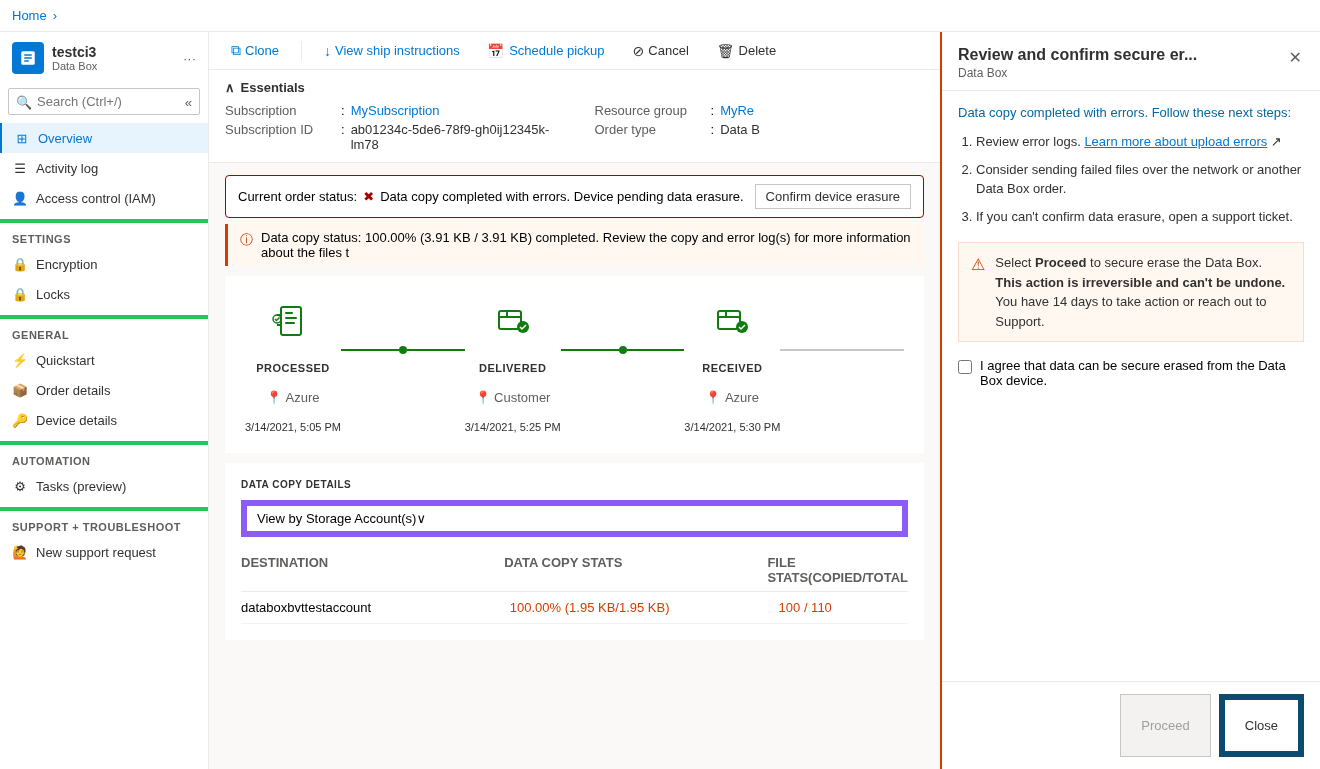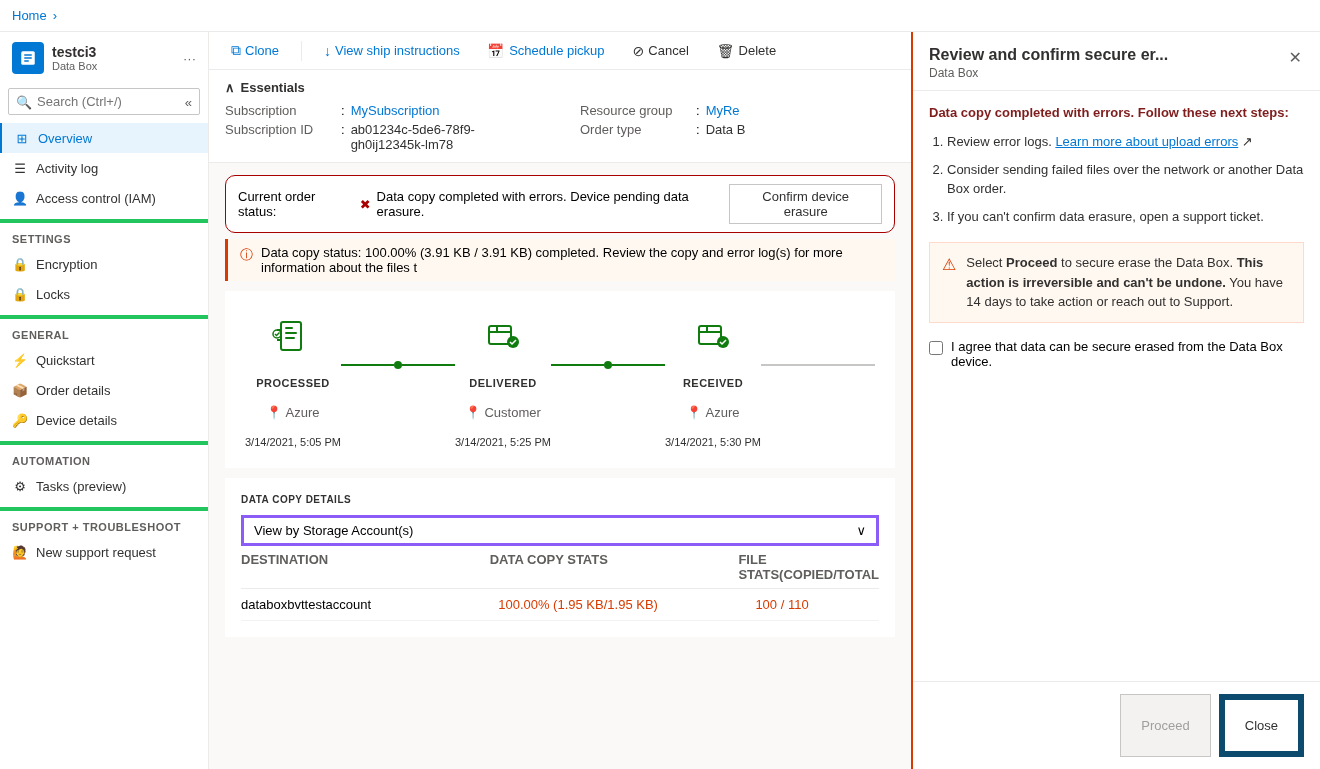--- a/index.html
+++ b/index.html
@@ -40,21 +40,21 @@
     
     .essentials { background: #fff; padding: 10px 16px; border-bottom: 1px solid #edebe9; }
     .essentials-header { display: flex; align-items: center; gap: 6px; font-size: 13px; font-weight: 600; color: #323130; margin-bottom: 8px; cursor: pointer; }
     .essentials-grid { display: grid; grid-template-columns: 1fr 1fr; gap: 4px 40px; }
     .essentials-row { display: flex; gap: 6px; align-items: baseline; }
     .essentials-label { color: #605e5c; min-width: 110px; }
     .essentials-value { color: #0078d4; }
     .essentials-value.plain { color: #323130; }
 
     
-    .status-bar { margin: 12px 16px 6px; padding: 8px 12px; border: 1px solid #a80000; border-radius: 10px; display: flex; align-items: center; justify-content: space-between; background: #fff; }
+    .status-bar { margin: 12px 16px 6px; padding: 8px 12px; border: 1px solid #a80000; border-radius: 4px; display: flex; align-items: center; justify-content: space-between; background: #fff; }
     .status-bar-text { display: flex; align-items: center; gap: 6px; }
     .status-confirm-btn { padding: 4px 10px; border: 1px solid #c8c6c4; background: #fff; cursor: pointer; font-size: 13px; color: #323130; }
 
     
     .warning-bar { margin: 0 16px 10px; padding: 6px 12px; background: #fff8f0; border-left: 3px solid #d83b01; display: flex; align-items: flex-start; gap: 8px; }
     .warning-icon { color: #d83b01; margin-top: 1px; }
 
     
     .timeline-section { background: #fff; margin: 0 16px 10px; padding: 20px; display: flex; align-items: center; justify-content: space-around; }
     .timeline-step { display: flex; flex-direction: column; align-items: center; gap: 16px; }
@@ -62,33 +62,33 @@
     .timeline-label { font-size: 11px; font-weight: 700; letter-spacing: 0.5px; color: #323130; text-transform: uppercase; }
     .timeline-sublabel { font-size: 11px; color: #605e5c; display: flex; align-items: center; gap: 3px; }
     .timeline-date { font-size: 11px; color: #323130; }
     .timeline-connector { flex: 1; display: flex; align-items: center; margin-bottom: 30px; }
     .timeline-line { flex: 1; height: 2px; background: #107c10; position: relative; }
     .timeline-dot { width: 8px; height: 8px; border-radius: 50%; background: #107c10; flex-shrink: 0; }
 
     
     .data-copy-section { background: #fff; margin: 0 16px; padding: 16px; }
     .section-title { font-size: 10px; font-weight: 700; color: #323130; margin-bottom: 10px; letter-spacing: 0.5px; text-transform: uppercase; }
-    .dropdown-select { width: 100%; padding: 5px 10px; border: 3px solid #8b5cf6; background: #fff; display: flex; align-items: center; justify-content: space-between; cursor: pointer; }
+    .dropdown-select { width: 100%; padding: 5px 10px; border: 6px solid #8b5cf6; background: #fff; display: flex; align-items: center; cursor: pointer; margin-bottom: 12px; }
     .table-header { display: grid; grid-template-columns: 2fr 2fr 1fr; gap: 10px; padding: 6px 0; border-bottom: 1px solid #edebe9; color: #605e5c; font-size: 11px; font-weight: 600; text-transform: uppercase; }
     .table-row { display: grid; grid-template-columns: 2fr 2fr 1fr; gap: 10px; padding: 8px 0; border-bottom: 1px solid #f3f2f1; }
     .table-cell.orange { color: #d83b01; }
 
     
-    .right-panel { width: 409px; background: #fff; border-left: 2px solid #d83b01; display: flex; flex-direction: column; overflow-y: auto; flex-shrink: 0; }
+    .right-panel { width: 380px; background: #fff; border-left: 2px solid #d83b01; display: flex; flex-direction: column; overflow-y: auto; flex-shrink: 0; }
     .panel-header { padding: 14px 16px 10px; border-bottom: 1px solid #edebe9; display: flex; align-items: flex-start; justify-content: space-between; }
     .panel-title { font-size: 16px; font-weight: 600; color: #323130; }
     .panel-subtitle { font-size: 12px; color: #605e5c; margin-top: 2px; }
     .close-btn { background: none; border: none; cursor: pointer; font-size: 16px; color: #605e5c; padding: 2px; }
     .panel-body { padding: 14px 16px; flex: 1; }
-    .panel-intro { font-size: 13px; color: #7f1d1d; margin-bottom: 12px; font-weight: bold; }
+    .panel-intro { font-size: 13px; color: #0369a1; margin-bottom: 12px; }
     .panel-steps { padding-left: 18px; }
     .panel-steps li { margin-bottom: 8px; color: #323130; line-height: 1.5; }
     .panel-steps a { color: #0078d4; }
     .panel-warning-box { margin: 16px 0; padding: 10px 12px; background: #fff8f0; border: 1px solid #fed9cc; display: flex; gap: 10px; }
     .panel-warning-icon { color: #d83b01; font-size: 16px; flex-shrink: 0; margin-top: 2px; }
     .panel-warning-text { font-size: 13px; color: #323130; line-height: 1.5; }
     .panel-checkbox { margin: 14px 0; display: flex; align-items: flex-start; gap: 8px; }
     .panel-checkbox input { margin-top: 2px; width: 14px; height: 14px; flex-shrink: 0; }
     .panel-footer { padding: 12px 16px; border-top: 1px solid #edebe9; display: flex; gap: 8px; justify-content: flex-end; }
     .btn-proceed { padding: 6px 20px; background: #f3f2f1; color: #a19f9d; border: 1px solid #c8c6c4; cursor: pointer; font-size: 13px; }

